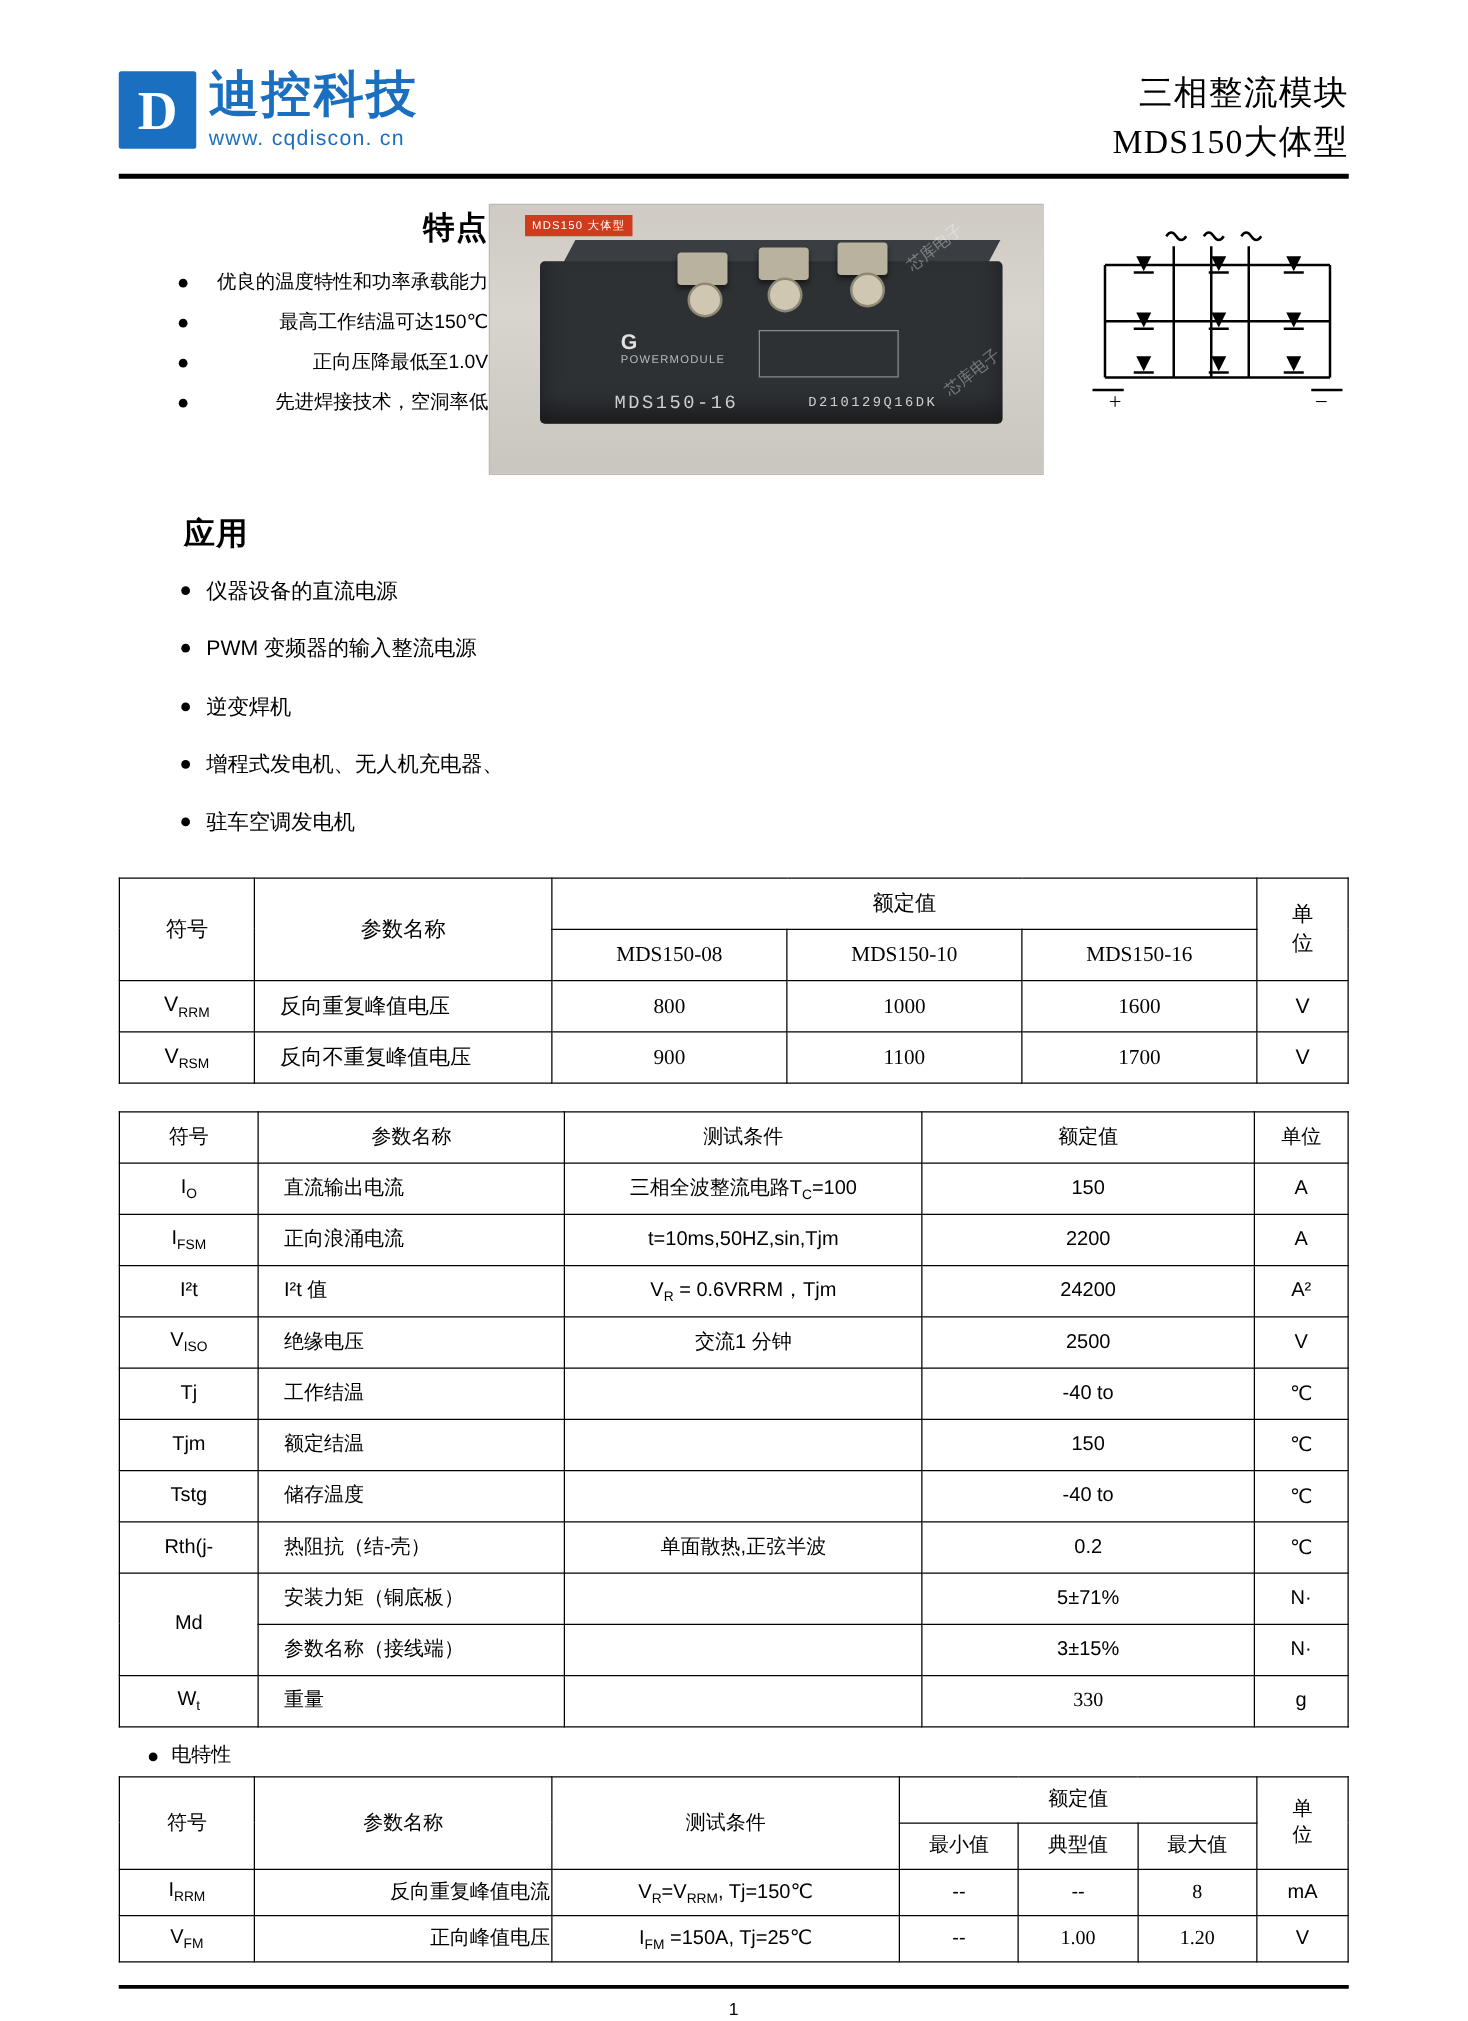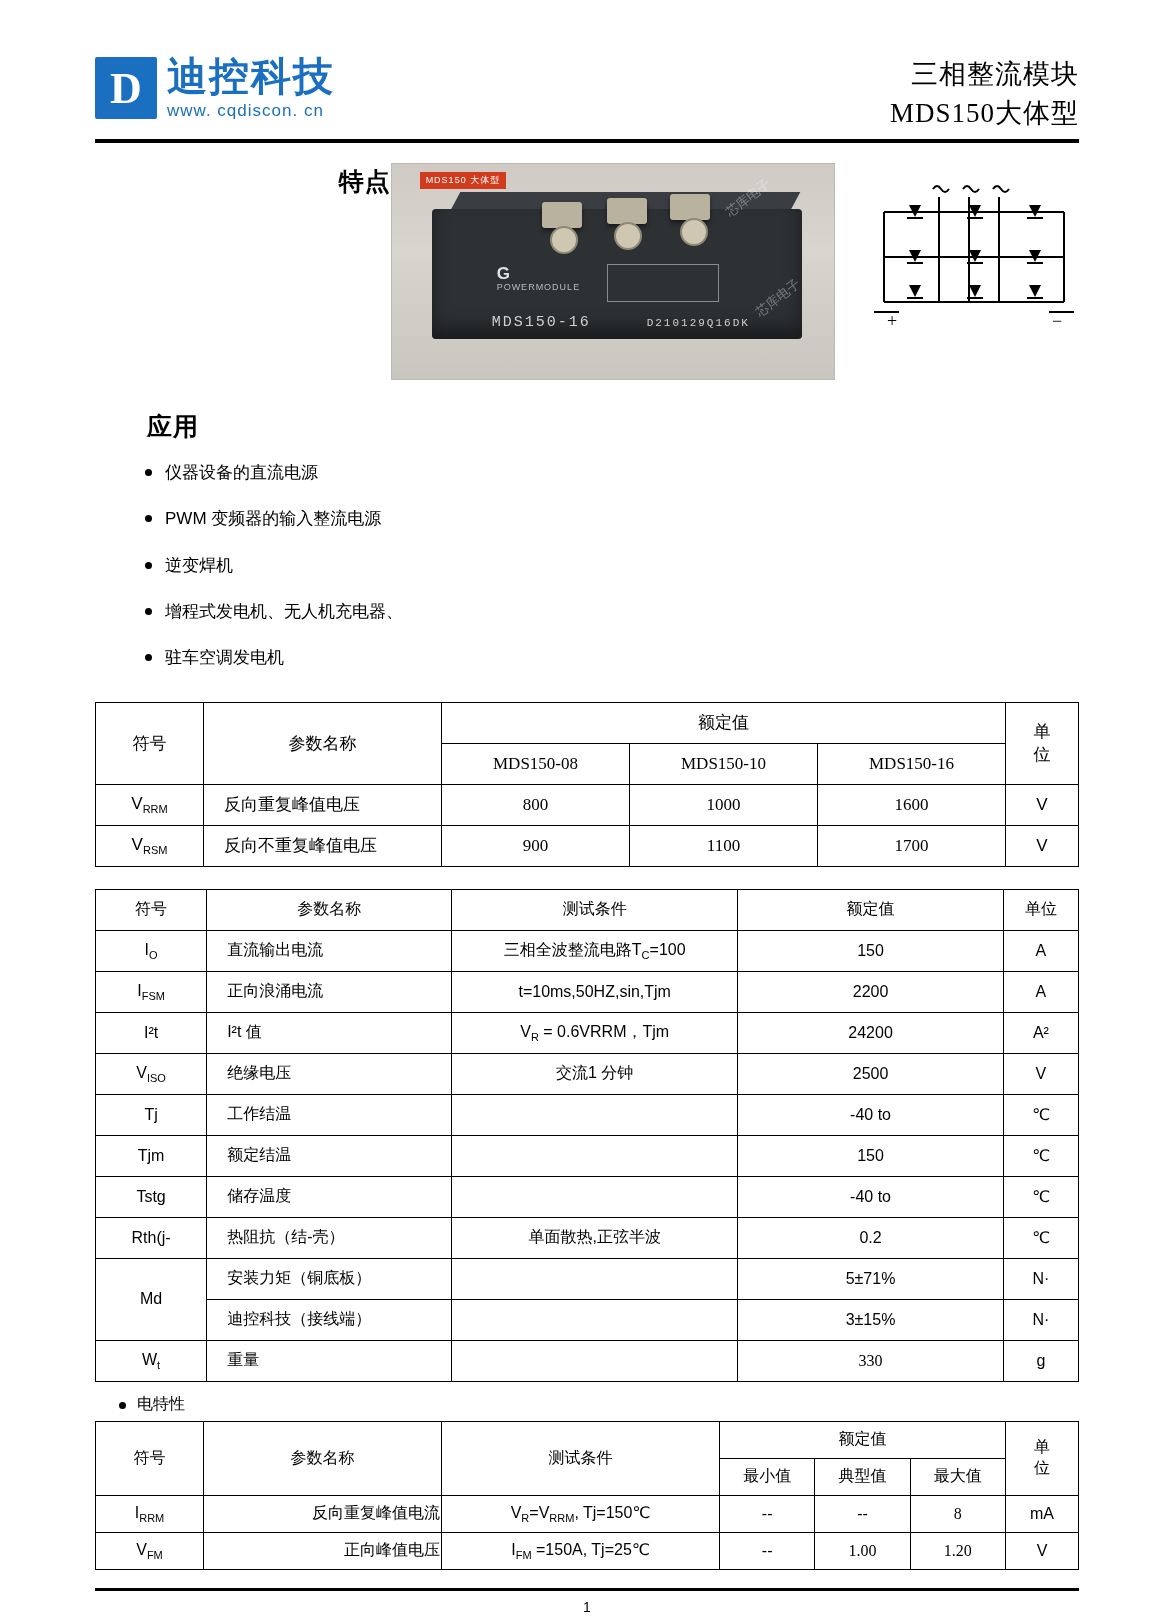--- a/index.html
+++ b/index.html
@@ -97,20 +97,26 @@
       <div class="header-title">三相整流模块</div>
       <div class="header-sub">MDS150大体型</div>
     </div>
   </div>
   <div class="rule"></div>
 
   <div class="top-section">
 
     <div class="features">
       <div class="sec-title">特点</div>
+      <ul class="feat">
+        <li>优良的温度特性和功率承载能力</li>
+        <li>最高工作结温可达150℃</li>
+        <li>正向压降最低至1.0V</li>
+        <li>先进焊接技术，空洞率低</li>
+      </ul>
     </div>
 
     <div class="photo">
       <div class="tag">MDS150 大体型</div>
       <div class="mod-top"></div>
       <div class="mod-body"></div>
       <div class="term" style="left:150px;top:38px;"></div>
       <div class="term" style="left:215px;top:34px;"></div>
       <div class="term" style="left:278px;top:30px;"></div>
       <div class="screw" style="left:158px;top:62px;"></div>
@@ -293,21 +299,21 @@
     </tr>
 
     <tr>
       <td rowspan="2">Md</td>
       <td class="lft">安装力矩（铜底板）</td>
       <td></td>
       <td>5±71%</td>
       <td>N·</td>
     </tr>
     <tr>
-      <td class="lft">迪控科技（接线端）</td>
+      <td class="lft">参数名称（接线端）</td>
       <td></td>
       <td>3±15%</td>
       <td>N·</td>
     </tr>
 
     <tr>
       <td><span>W</span><span class="sub">t</span></td>
       <td class="lft">重量</td>
       <td></td>
       <td class="big">330</td>

